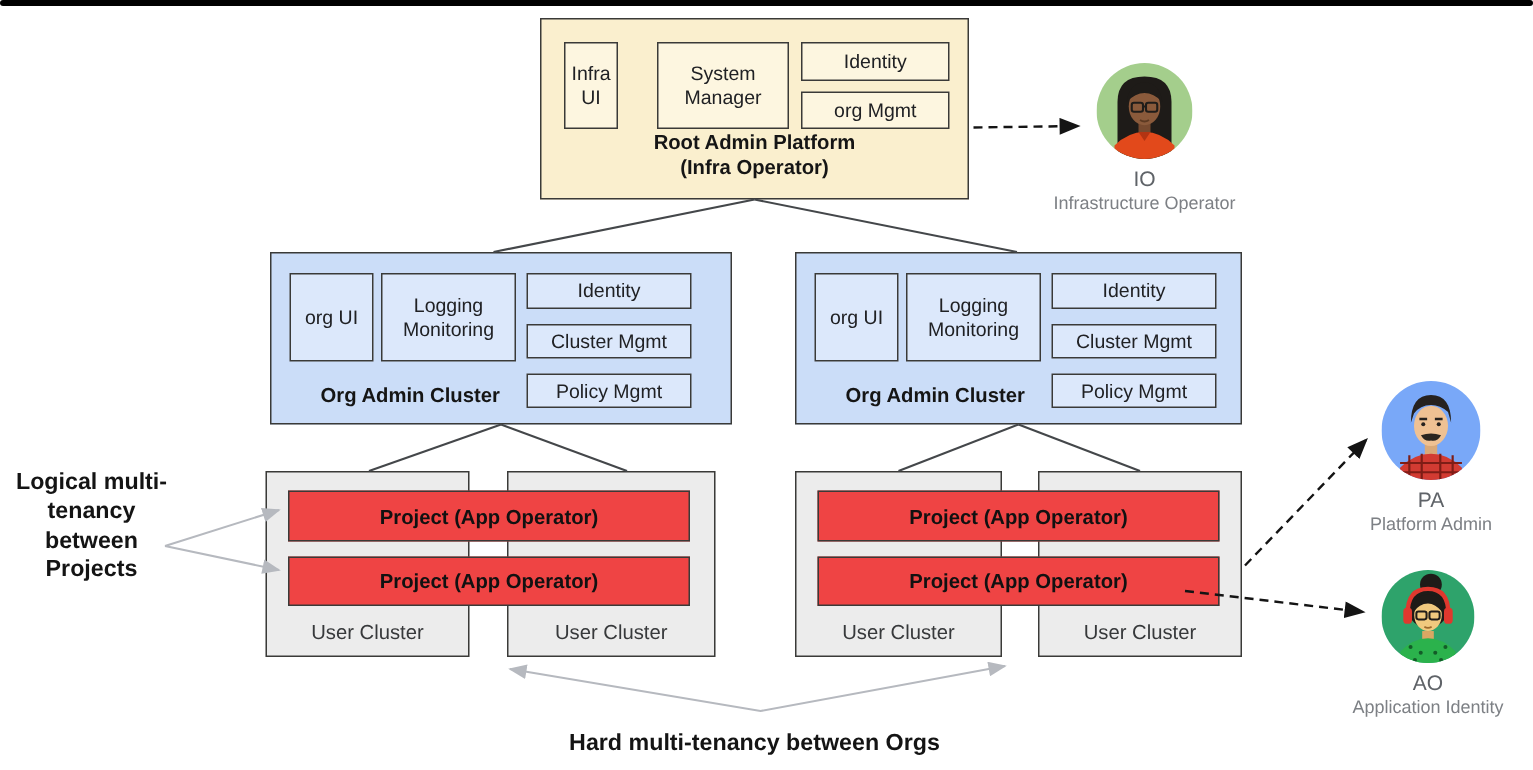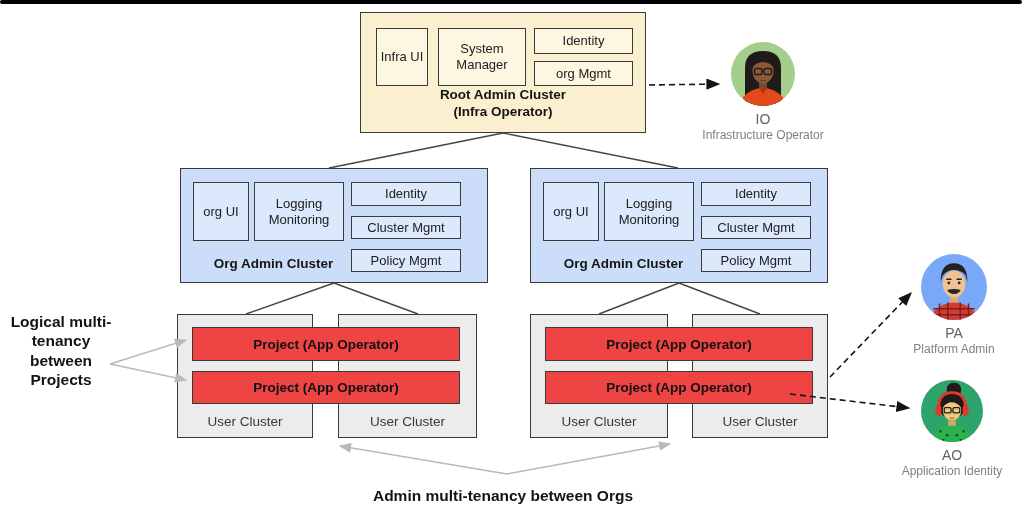--- a/index.html
+++ b/index.html
@@ -31,26 +31,26 @@
   svg.lines{position:absolute;left:0;top:0;width:1022px;height:513px;pointer-events:none;}
 </style>
 </head>
 <body>
 
 <div class="canvas">
 
   <div class="topbar"></div>
 
   <div class="cluster root" style="left:360px;top:12px;width:286px;height:121px">
-    <div class="comp cream" style="left:15px;top:15px;width:52px;height:58px">Infra UI</div>
+    <div class="comp cream" style="left:15px;top:15px;width:36px;height:58px">Infra UI</div>
     <div class="comp cream" style="left:77px;top:15px;width:88px;height:58px">System Manager</div>
     <div class="comp cream" style="left:173px;top:15px;width:99px;height:26px">Identity</div>
     <div class="comp cream" style="left:173px;top:48px;width:99px;height:25px">org Mgmt</div>
     <div class="cluster-title" style="left:0;bottom:11px;width:100%">
-      <div>Root Admin Cluster</div>
+      <div>Root Admin Platform</div>
       <div>(Infra Operator)</div>
     </div>
   </div>
 
   <div class="cluster org" style="left:180px;top:168px;width:308px;height:115px">
     <div class="comp blue" style="left:12px;top:13px;width:56px;height:59px">org UI</div>
     <div class="comp blue" style="left:73px;top:13px;width:90px;height:59px">Logging Monitoring</div>
     <div class="comp blue" style="left:170px;top:13px;width:110px;height:24px">Identity</div>
     <div class="comp blue" style="left:170px;top:47px;width:110px;height:23px">Cluster Mgmt</div>
     <div class="comp blue" style="left:170px;top:80px;width:110px;height:23px">Policy Mgmt</div>
@@ -78,21 +78,21 @@
   <div class="usercluster" style="left:530px;top:314px;width:138px;height:124px">
     <div class="uc-label">User Cluster</div>
   </div>
   <div class="usercluster" style="left:692px;top:314px;width:136px;height:124px">
     <div class="uc-label">User Cluster</div>
   </div>
   <div class="project-bar" style="left:545px;top:327px;width:268px;height:34px">Project (App Operator)</div>
   <div class="project-bar" style="left:545px;top:371px;width:268px;height:33px">Project  (App Operator)</div>
 
   <div class="annotation" style="left:2px;top:312px;width:118px">Logical multi-tenancy between Projects</div>
-  <div class="annotation" style="left:343px;top:486px;width:320px">Admin multi-tenancy between Orgs</div>
+  <div class="annotation" style="left:343px;top:486px;width:320px">Hard multi-tenancy between Orgs</div>
 
   <div class="persona" style="left:688px;top:42px;width:150px">
     <svg class="avatar" viewBox="0 0 64 64">
       <defs>
           <clipPath id="cIO">
             <circle cx="32" cy="32" r="32"></circle>
           </clipPath>
         </defs>
       <circle cx="32" cy="32" r="32" fill="#A4CE8C"></circle>
       <g clip-path="url(#cIO)">

